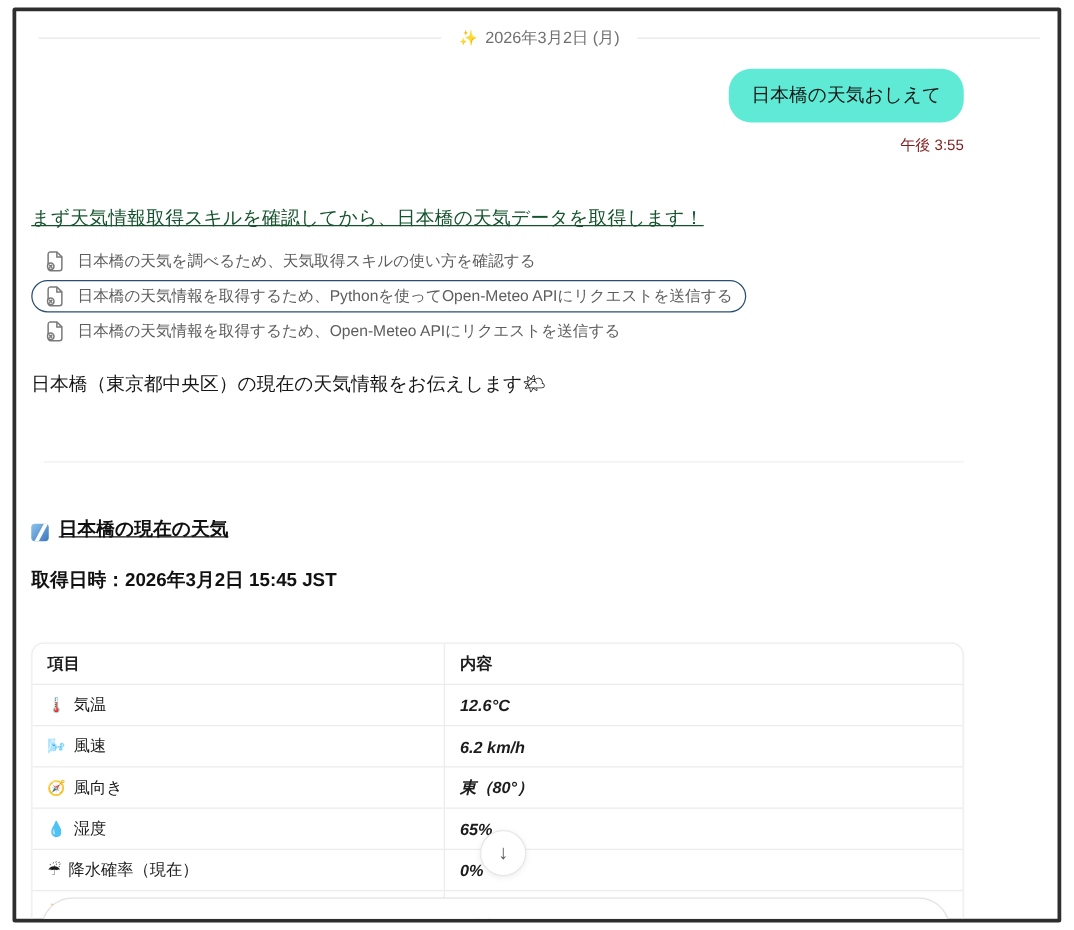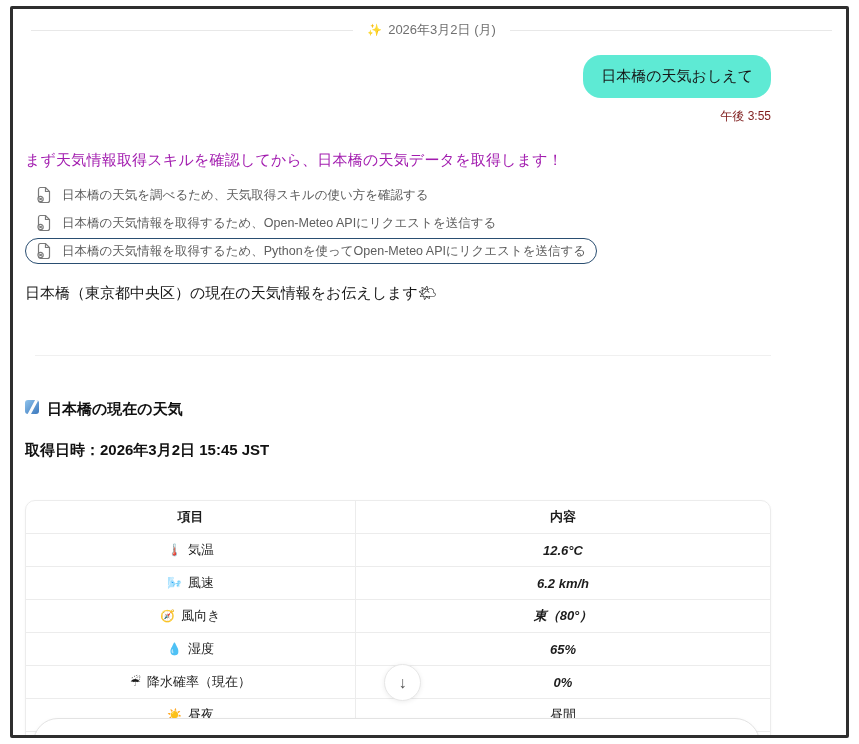--- a/index.html
+++ b/index.html
@@ -27,43 +27,43 @@
   .content { padding: 0 0 0 12px; width: 758px; }
 
   
   .user-row { display: flex; justify-content: flex-end; margin-top: 16px; }
   .bubble {
     background: #5eead4; border-radius: 18px;
     padding: 12px 18px; font-size: 15px; color: #161616;
   }
   .timestamp { text-align: right; font-size: 12px; color: #7f1d1d; margin-top: 10px; }
 
-  .intro { font-size: 15px; color: #a21caf; margin-top: 26px; letter-spacing: 0.2px; }
+  .intro { font-size: 15px; color: #14532d; margin-top: 40px; letter-spacing: 0.2px; text-decoration: underline; }
 
   
   .tools { margin-top: 12px; }
   .tool-row {
     display: flex; align-items: center; gap: 10px;
     padding: 3px 10px; margin-bottom: 2px;
     border: 1.5px solid transparent; border-radius: 14px;
     width: max-content; max-width: 100%;
     background: transparent; cursor: pointer;
   }
   .tool-row.highlighted { border-color: #2a4e71; }
   .tool-icon { display: inline-flex; width: 16px; height: 18px; flex: 0 0 auto; }
   .tool-label { font-size: 12.5px; color: #5d5d5d; white-space: nowrap; }
 
   .lead { font-size: 15px; color: #171717; margin-top: 20px; }
 
   .divider { border: none; border-top: 1px solid #f0f0f0; margin: 52px 0 0 10px; width: 736px; }
 
   
   .section-title {
-    display: flex; align-items: flex-start; gap: 8px;
-    margin-top: 44px; font-size: 15px; font-weight: bold; color: #111;
+    display: flex; align-items: flex-end; gap: 8px;
+    margin-top: 44px; font-size: 15px; font-weight: bold; color: #111; text-decoration: underline;
   }
   .w-icon {
     position: relative; width: 14px; height: 14px; border-radius: 3px;
     background: linear-gradient(135deg, #8fc3ec 0%, #3a77bc 100%);
     overflow: hidden; flex: 0 0 auto;
   }
   .w-icon::after {
     content: ""; position: absolute; left: 6px; top: -2px;
     width: 3px; height: 20px; background: #fdfdfd; transform: rotate(28deg);
     border-radius: 2px;
@@ -72,21 +72,21 @@
 
   
   table.weather {
     border-collapse: separate; border-spacing: 0;
     width: 746px; margin-top: 40px;
     border: 1px solid #ececec; border-radius: 10px;
     font-size: 13px; color: #1c1c1c;
     box-shadow: 0 1px 3px rgba(0,0,0,0.04);
   }
   table.weather th, table.weather td {
-    text-align: center; padding: 7px 12px; height: 30px;
+    text-align: left; padding: 7px 12px; height: 30px;
     border-bottom: 1px solid #ececec; vertical-align: middle;
   }
   table.weather th { font-weight: bold; }
   table.weather td:first-child, table.weather th:first-child {
     width: 330px; border-right: 1px solid #ececec;
   }
   table.weather tr:last-child td { border-bottom: none; }
   .row-icon { margin-right: 6px; font-size: 12px; }
   .val-bold { font-weight: bold; font-style: italic; }
 
@@ -139,43 +139,43 @@
             <svg viewBox="0 0 16 18" width="16" height="18" fill="none" stroke="#7a7a7a" stroke-width="1.2">
               <path d="M4 1.5 h5.5 L13.5 5.5 v9 a2 2 0 0 1 -2 2 h-7 a2 2 0 0 1 -2 -2 v-11 a2 2 0 0 1 1.5 -2 z"></path>
               <path d="M9.5 1.5 v4 h4"></path>
               <circle cx="4.6" cy="13" r="2.6" fill="#ffffff"></circle>
               <path d="M3.4 11.8 l2.4 2.4 M5.8 11.8 l-2.4 2.4"></path>
             </svg>
           </span>
           <span class="tool-label">日本橋の天気を調べるため、天気取得スキルの使い方を確認する</span>
         </div>
 
+        <div class="tool-row highlighted">
+          <span class="tool-icon">
+            <svg viewBox="0 0 16 18" width="16" height="18" fill="none" stroke="#7a7a7a" stroke-width="1.2">
+              <path d="M4 1.5 h5.5 L13.5 5.5 v9 a2 2 0 0 1 -2 2 h-7 a2 2 0 0 1 -2 -2 v-11 a2 2 0 0 1 1.5 -2 z"></path>
+              <path d="M9.5 1.5 v4 h4"></path>
+              <circle cx="4.6" cy="13" r="2.6" fill="#ffffff"></circle>
+              <path d="M3.4 11.8 l2.4 2.4 M5.8 11.8 l-2.4 2.4"></path>
+            </svg>
+          </span>
+          <span class="tool-label">日本橋の天気情報を取得するため、Pythonを使ってOpen-Meteo APIにリクエストを送信する</span>
+        </div>
+
         <div class="tool-row">
           <span class="tool-icon">
             <svg viewBox="0 0 16 18" width="16" height="18" fill="none" stroke="#7a7a7a" stroke-width="1.2">
               <path d="M4 1.5 h5.5 L13.5 5.5 v9 a2 2 0 0 1 -2 2 h-7 a2 2 0 0 1 -2 -2 v-11 a2 2 0 0 1 1.5 -2 z"></path>
               <path d="M9.5 1.5 v4 h4"></path>
               <circle cx="4.6" cy="13" r="2.6" fill="#ffffff"></circle>
               <path d="M3.4 11.8 l2.4 2.4 M5.8 11.8 l-2.4 2.4"></path>
             </svg>
           </span>
           <span class="tool-label">日本橋の天気情報を取得するため、Open-Meteo APIにリクエストを送信する</span>
         </div>
-
-        <div class="tool-row highlighted">
-          <span class="tool-icon">
-            <svg viewBox="0 0 16 18" width="16" height="18" fill="none" stroke="#7a7a7a" stroke-width="1.2">
-              <path d="M4 1.5 h5.5 L13.5 5.5 v9 a2 2 0 0 1 -2 2 h-7 a2 2 0 0 1 -2 -2 v-11 a2 2 0 0 1 1.5 -2 z"></path>
-              <path d="M9.5 1.5 v4 h4"></path>
-              <circle cx="4.6" cy="13" r="2.6" fill="#ffffff"></circle>
-              <path d="M3.4 11.8 l2.4 2.4 M5.8 11.8 l-2.4 2.4"></path>
-            </svg>
-          </span>
-          <span class="tool-label">日本橋の天気情報を取得するため、Pythonを使ってOpen-Meteo APIにリクエストを送信する</span>
-        </div>
       </div>
 
     <p class="lead">日本橋（東京都中央区）の現在の天気情報をお伝えします🌤</p>
 
     <hr class="divider">
 
     <div class="section-title">
       <span class="w-icon"></span>
       <span>日本橋の現在の天気</span>
     </div>

